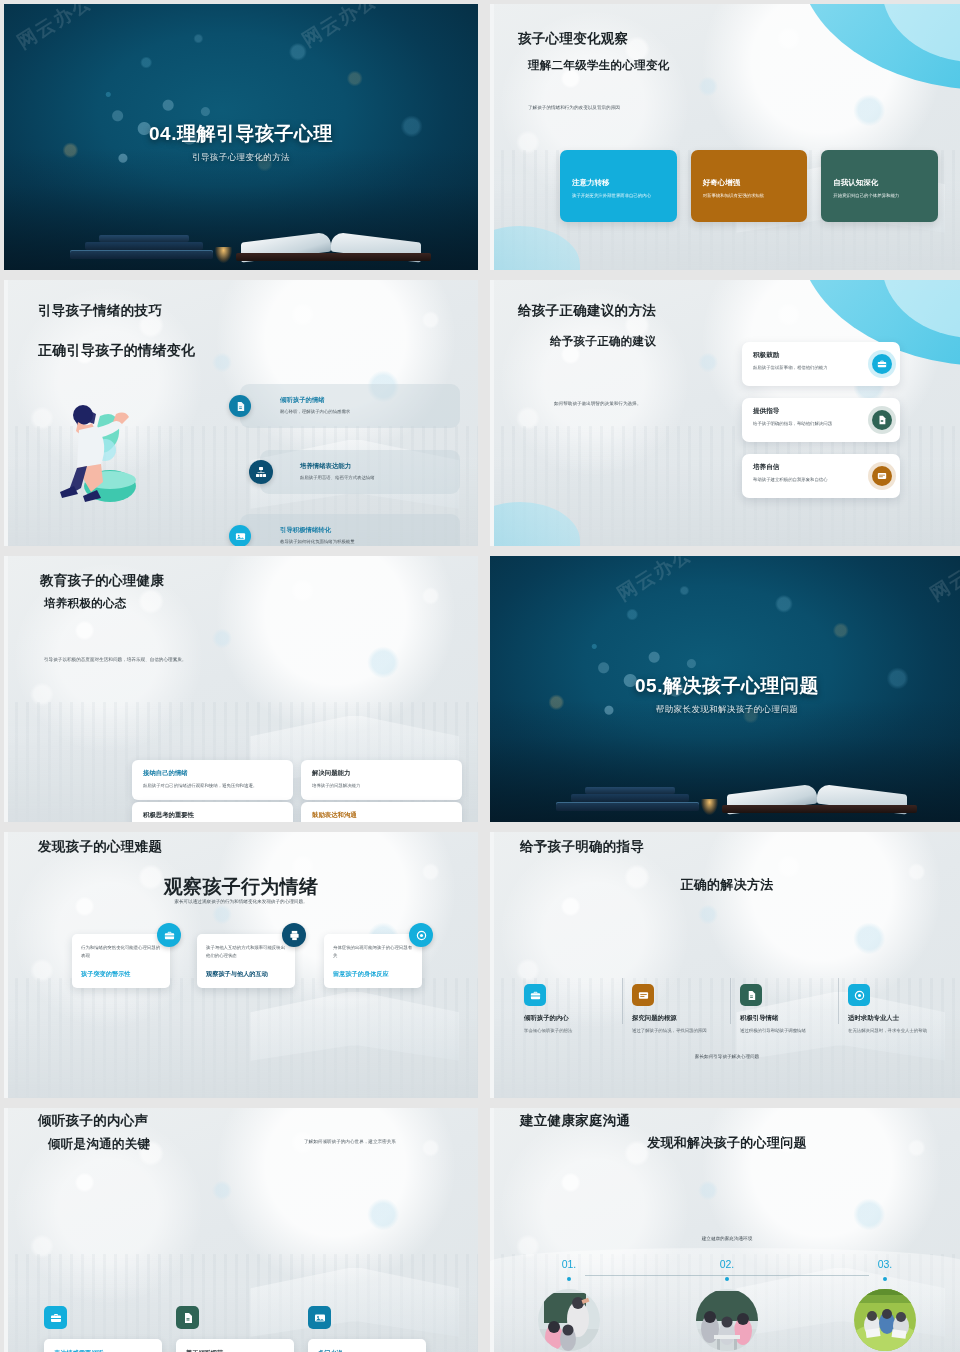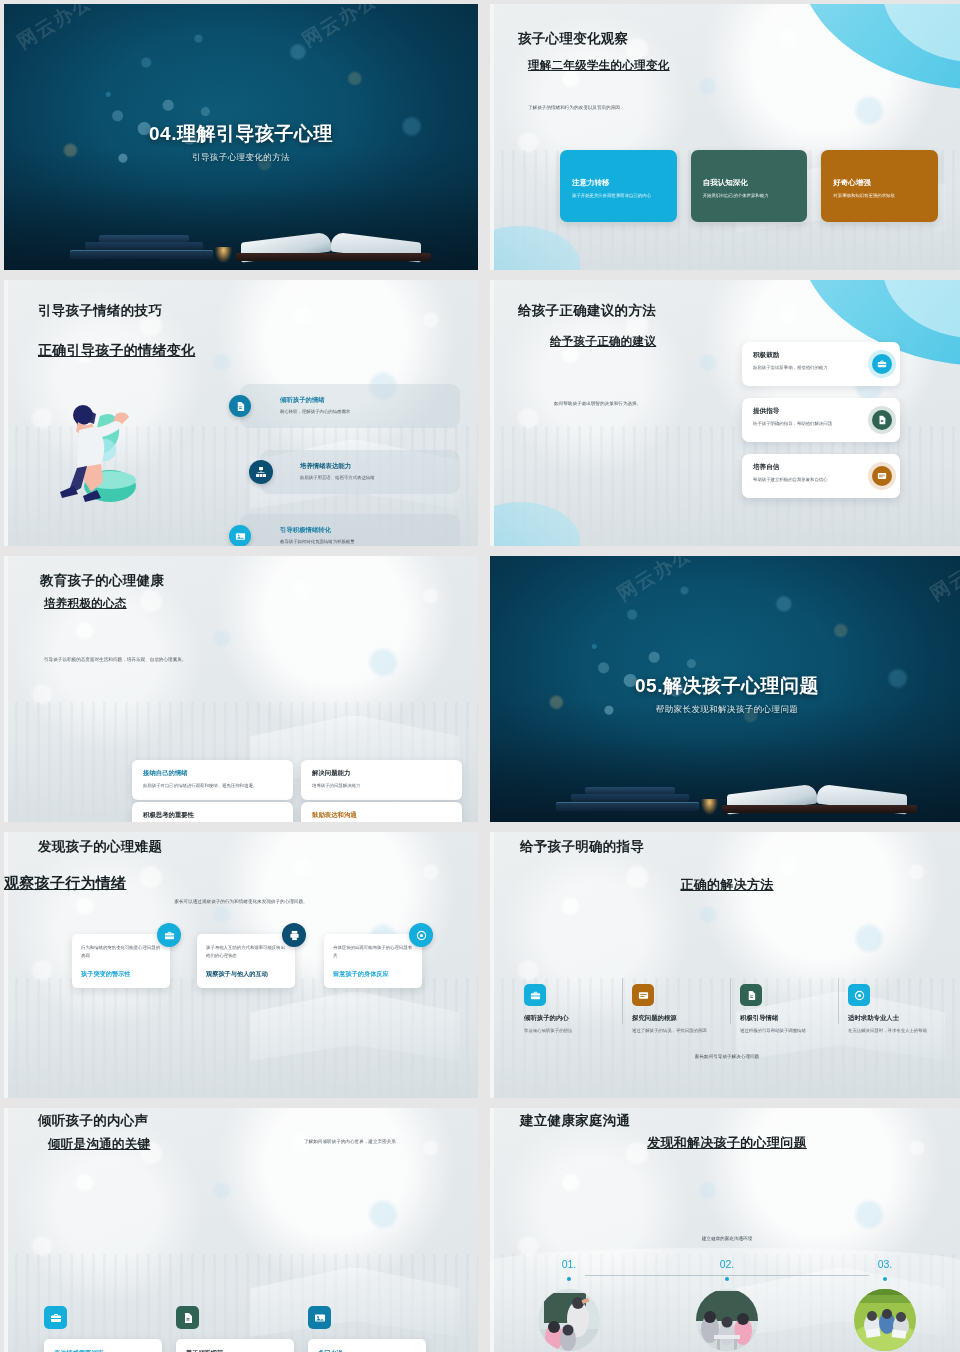--- a/index.html
+++ b/index.html
@@ -139,21 +139,21 @@
     opacity:.55;
   }
   .edge-l { position:absolute; left:0; top:0; bottom:0; width:4px; background:#f3f5f6; }
 
   h1.s-title {
     position:absolute; font-size:13.5px; font-weight:700;
     color:#1b2327; letter-spacing:.3px;
   }
   h2.s-sub {
     position:absolute; font-size:11.5px; font-weight:700;
-    color:#1b2327; letter-spacing:.3px;text-decoration:underline;
+    color:#1b2327; letter-spacing:.3px;
   }
   .s-desc {
     position:absolute; font-size:4.6px; color:#4a555c; line-height:1.75;
   }
 
   
   .cc-row { position:absolute; left:38px; right:26px; top:146px; display:flex; gap:14px;padding-left:32px; }
   .cc {
     flex:1; height:72px; border-radius:7px; padding:28px 12px 0 12px;
     color:#fff; box-shadow:0 3px 9px rgba(0,0,0,.12);
@@ -271,27 +271,27 @@
 
     <h1 class="s-title" style="left:28px;top:26px;">孩子心理变化观察</h1>
     <h2 class="s-sub" style="left:38px;top:54px;">理解二年级学生的心理变化</h2>
     <div class="s-desc" style="left:38px;top:100px;width:250px;">了解孩子的情绪和行为的改变以及背后的原因</div>
 
     <div class="cc-row">
       <div class="cc" style="background:#13AEDC;">
         <div class="cc-t">注意力转移</div>
         <div class="cc-d">孩子开始更关注外部世界而非自己的内心</div>
       </div>
+      <div class="cc" style="background:#B06A10;">
+        <div class="cc-t">好奇心增强</div>
+        <div class="cc-d">对新事物和知识有更强的求知欲</div>
+      </div>
       <div class="cc" style="background:#36665C;">
         <div class="cc-t">自我认知深化</div>
         <div class="cc-d">开始意识到自己的个体差异和能力</div>
-      </div>
-      <div class="cc" style="background:#B06A10;">
-        <div class="cc-t">好奇心增强</div>
-        <div class="cc-d">对新事物和知识有更强的求知欲</div>
       </div>
     </div>
   </div>
 
   <div class="slide light">
     <div class="bg-bokeh"></div>
     <div class="bg-books"></div>
     <div class="bg-open-book"></div>
     <div class="edge-l"></div>
 
@@ -469,21 +469,21 @@
     <div class="hero-sub">帮助家长发现和解决孩子的心理问题</div>
   </div>
 
   <div class="slide light">
     <div class="bg-bokeh"></div>
     <div class="bg-books"></div>
     <div class="bg-open-book"></div>
     <div class="edge-l"></div>
 
     <h1 class="s-title" style="left:34px;top:6px;">发现孩子的心理难题</h1>
-    <h2 class="s-sub" style="left:0;right:0;top:42px;font-size:15px;">观察孩子行为情绪</h2>
+    <h2 class="s-sub" style="left:0;right:0;top:42px;text-align:center;font-size:19px;">观察孩子行为情绪</h2>
     <div class="s-desc" style="left:0;right:0;top:66px;text-align:center;">家长可以通过观察孩子的行为和情绪变化来发现孩子的心理问题。</div>
 
     <div class="st-card" style="left:68px;top:102px;">
       <div class="st-d">行为和情绪的突然变化可能是心理问题的表现</div>
       <div class="st-t" style="color:#1BA8D8;">孩子突变的警示性</div>
       <span class="st-ico">
         <span class="ico-c" style="background:#13AEDC;width:24px;height:24px;">
           <svg width="11" height="11" viewBox="0 0 24 24" fill="#fff">
               <rect x="2" y="7" width="20" height="13" rx="2"></rect>
               <path d="M9 7V5h6v2" stroke="#fff" stroke-width="2" fill="none"></path>

